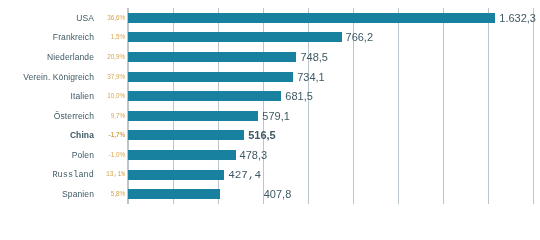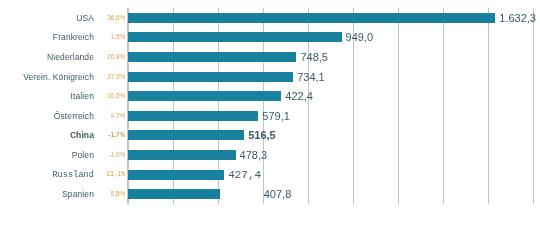--- a/index.html
+++ b/index.html
@@ -141,39 +141,39 @@
       <div class="row" style="top: 0px; height: 19.6px;">
         <div class="cat-label">USA</div>
         <div class="pct-label" style="left: 99px;">36,6%</div>
         <div class="bar" style="width: 367.267px;"></div>
         <div class="val-label" style="left: 499.267px;">1.632,3</div>
       </div>
       <div class="row" style="top: 19.6px; height: 19.6px; padding-left: 36px;">
         <div class="cat-label">Frankreich</div>
         <div class="pct-label" style="left: 99px;">1,5%</div>
         <div class="bar" style="width: 213.525px;"></div>
-        <div class="val-label" style="left: 345.525px;">949,0</div>
+        <div class="val-label" style="left: 345.525px;">766,2</div>
       </div>
       <div class="row" style="top: 39.2px; height: 19.6px;">
         <div class="cat-label">Niederlande</div>
         <div class="pct-label" style="left: 99px;">20,9%</div>
         <div class="bar" style="width: 168.412px;"></div>
         <div class="val-label" style="left: 300.413px;">748,5</div>
       </div>
       <div class="row" style="top: 58.8px; height: 19.6px;">
         <div class="cat-label">Verein. Königreich</div>
         <div class="pct-label" style="left: 99px;">37,9%</div>
         <div class="bar" style="width: 165.173px;"></div>
         <div class="val-label" style="left: 297.173px;">734,1</div>
       </div>
       <div class="row" style="top: 78.4px; height: 19.6px;">
         <div class="cat-label">Italien</div>
         <div class="pct-label" style="left: 99px;">10,0%</div>
         <div class="bar" style="width: 153.338px;"></div>
-        <div class="val-label" style="left: 285.337px;">422,4</div>
+        <div class="val-label" style="left: 285.337px;">681,5</div>
       </div>
       <div class="row" style="top: 98px; height: 19.6px;">
         <div class="cat-label">Österreich</div>
         <div class="pct-label" style="left: 99px;">9,7%</div>
         <div class="bar" style="width: 130.298px;"></div>
         <div class="val-label" style="left: 262.298px;">579,1</div>
       </div>
       <div class="row" style="top: 117.6px; height: 19.6px; font-weight: bold;">
         <div class="cat-label">China</div>
         <div class="pct-label" style="left: 99px;">-1,7%</div>

